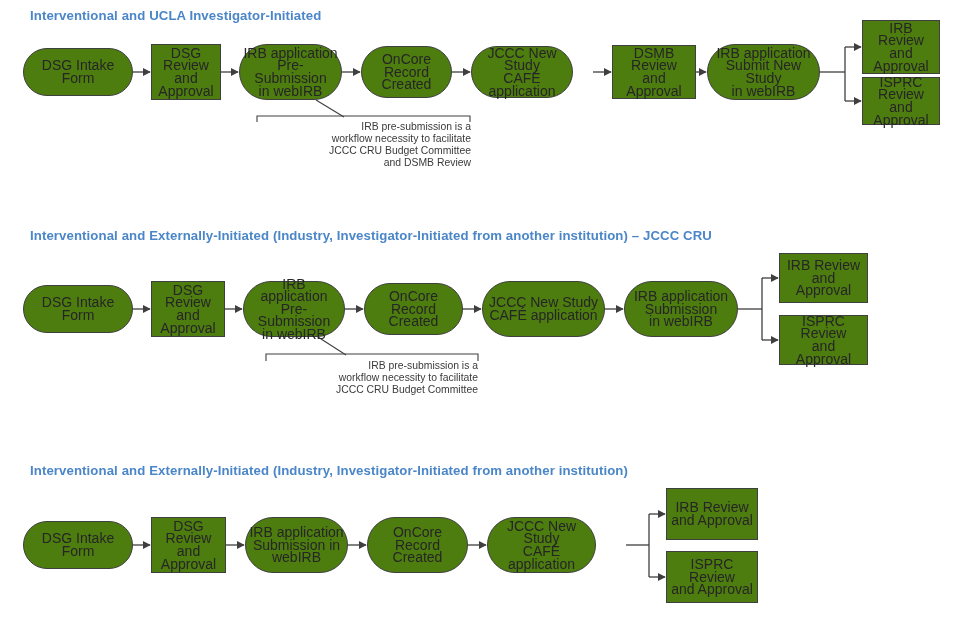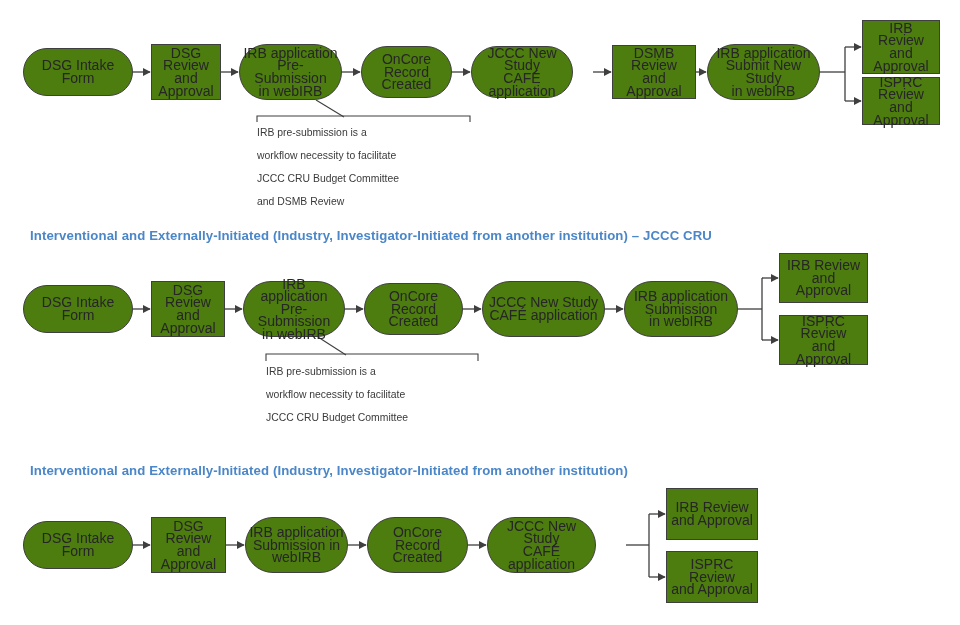--- a/index.html
+++ b/index.html
@@ -42,23 +42,23 @@
     line-height: 12.6px;
     color: #262626;
     padding: 2px 3px;
   }
   .node.oval { border-radius: 999px; }
   .node.rect { border-radius: 0px; }
   .node .lbl { display: block; white-space: pre-line; }
 
   .note {
     position: absolute;
-    text-align: left;
+    text-align: right;
     font-size: 10.4px;
-    line-height: 23px;
+    line-height: 12px;
     color: #3a3a3a;
     white-space: pre-line;
   }
   .svg-layer {
     position: absolute;
     left: 0; top: 0;
     width: 960px;
     height: 625px;
     pointer-events: none;
   }
@@ -128,20 +128,21 @@
     <g stroke="#3f3f3f" stroke-width="1.3" fill="none">
       <path d="M 626 545 L 649 545"></path>
       <path d="M 649 514 L 649 577"></path>
     </g>
     <g stroke="#3f3f3f" stroke-width="1.3" fill="none" marker-end="url(#arrow)">
       <line x1="649" y1="514" x2="665" y2="514"></line>
       <line x1="649" y1="577" x2="665" y2="577"></line>
     </g>
   </svg>
 
+  <div class="section-title" style="left:30px; top:8px;">Interventional and UCLA Investigator-Initiated</div>
 
   <div class="node oval" style="left:23px; top:48px; width:110px; height:48px;">
     <span class="lbl">DSG Intake Form</span>
   </div>
   <div class="node rect" style="left:151px; top:44px; width:70px; height:56px;">
     <span class="lbl">DSG Review
 and Approval</span>
   </div>
   <div class="node oval" style="left:239px; top:44px; width:103px; height:56px;">
     <span class="lbl">IRB application

